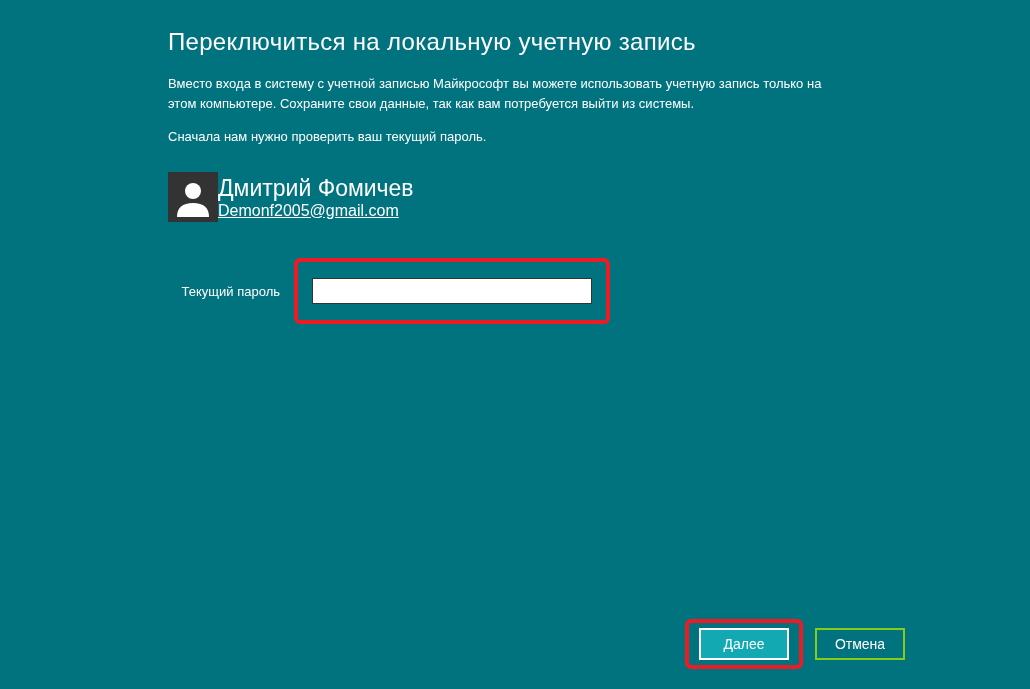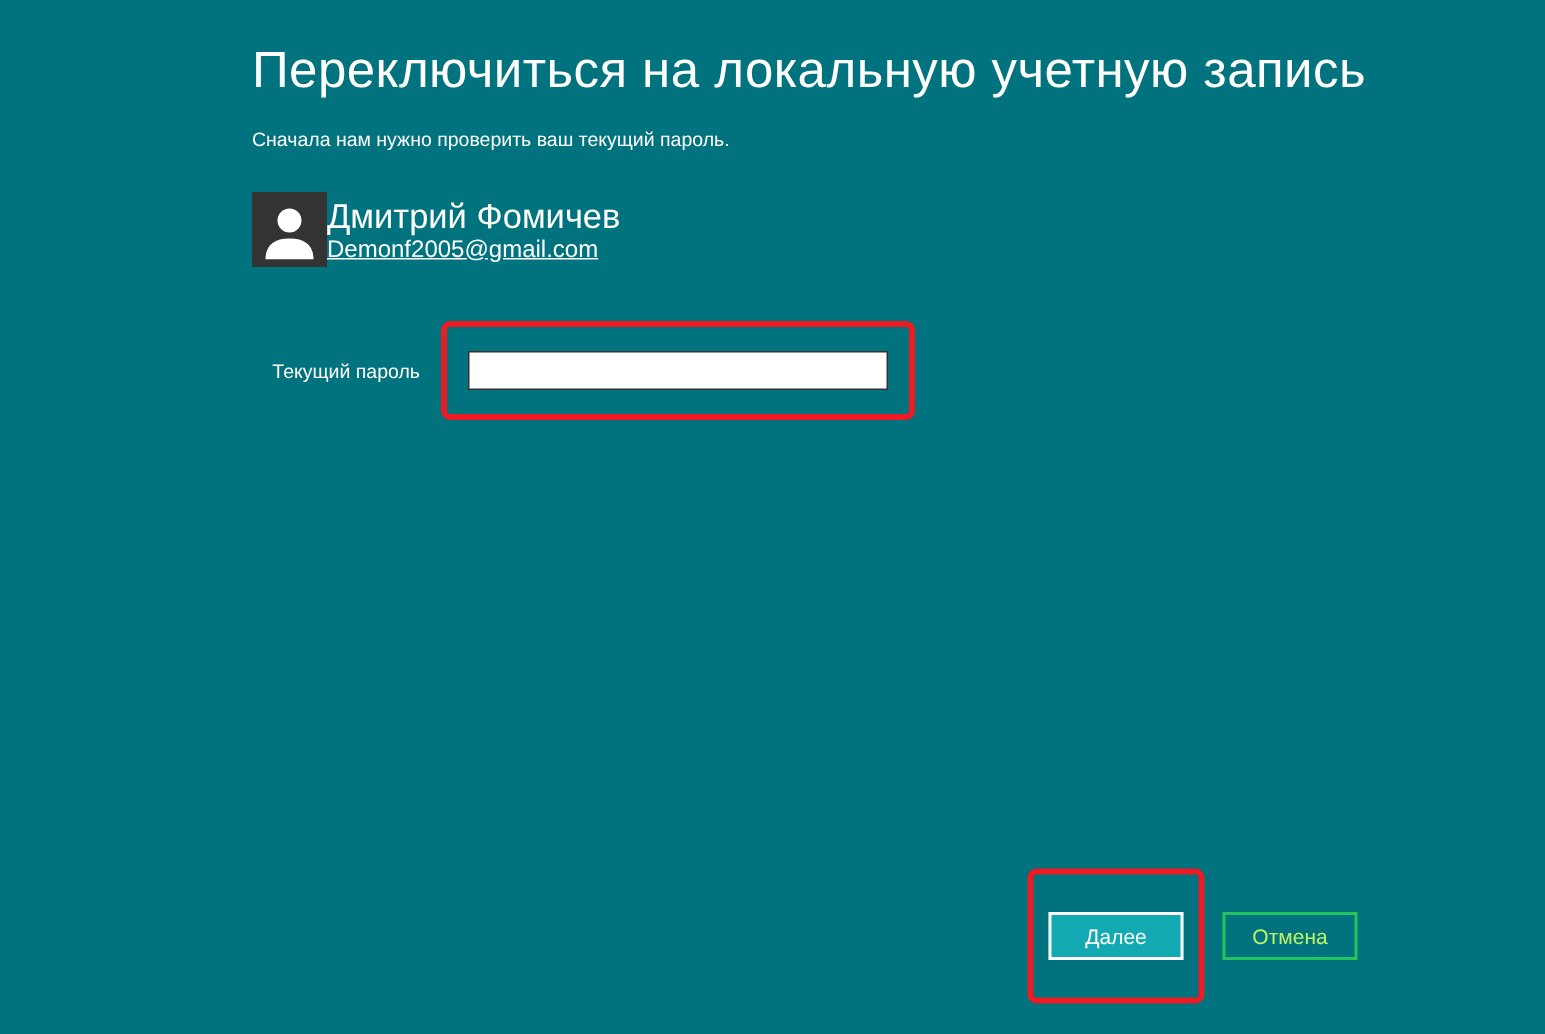--- a/index.html
+++ b/index.html
@@ -15,21 +15,21 @@
       color: #ffffff;
       position: relative;
       overflow: hidden;
     }
     .container {
       padding: 28px 0 0 168px;
       width: 100%;
       height: 100%;
     }
     .title {
-      font-size: 34px;
+      font-size: 24px;
       font-weight: 300;
       margin-bottom: 18px;
       letter-spacing: 0.3px;
     }
     .description {
       font-size: 13px;
       line-height: 1.5;
       max-width: 670px;
       margin-bottom: 16px;
     }
@@ -104,41 +104,42 @@
     .btn {
       height: 32px;
       min-width: 90px;
       font-size: 14px;
       font-family: inherit;
       cursor: pointer;
     }
     .highlight-button-wrapper {
       border: 4px solid #ed1c24;
       border-radius: 6px;
-      padding: 25px 10px;
+      padding: 5px 10px;
       display: inline-flex;
     }
     .btn-primary {
       background-color: #13a9b3;
       border: 2px solid #ffffff;
       color: #ffffff;
       padding: 0 20px;
     }
     .btn-secondary {
       background-color: transparent;
-      border: 2px solid #22c55e;
-      color: #bef264;
+      border: 2px solid #84cc16;
+      color: #ffffff;
       padding: 0 14px;
     }
   </style>
 </head>
 <body>
 
 <div class="container">
   <h1 class="title">Переключиться на локальную учетную запись</h1>
+  <p class="description">Вместо входа в систему с учетной записью Майкрософт вы можете использовать учетную запись только на этом компьютере. Сохраните свои данные, так как вам потребуется выйти из системы.</p>
   <p class="subdescription">Сначала нам нужно проверить ваш текущий пароль.</p>
 
   <div class="user-block">
     <div class="avatar">
       <svg width="40" height="40" viewBox="0 0 40 40">
         <circle cx="20" cy="14" r="8" fill="#ffffff"></circle>
         <path d="M 4 40 Q 4 26 20 26 Q 36 26 36 40 Z" fill="#ffffff"></path>
       </svg>
     </div>
     <div class="user-info">

